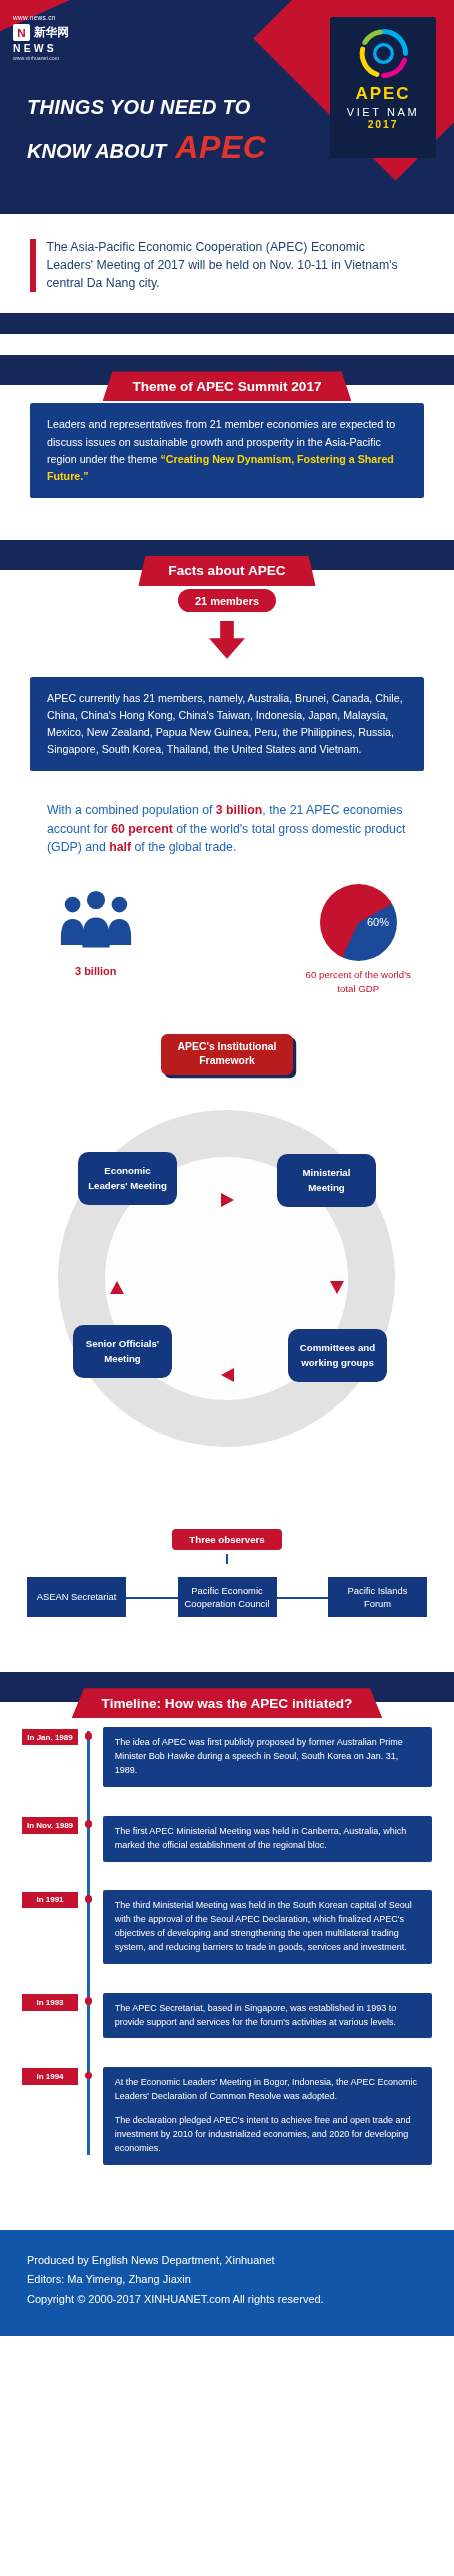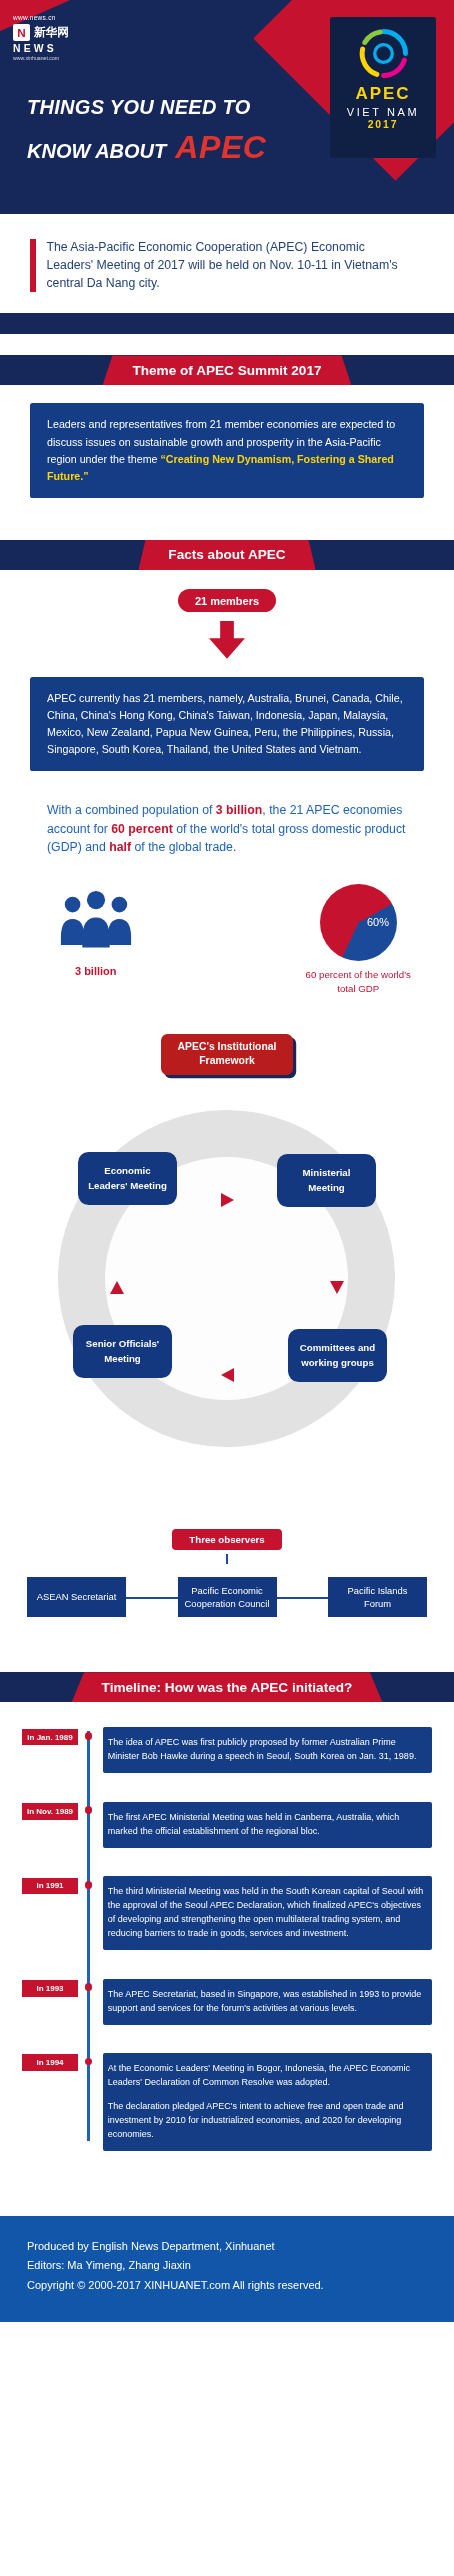--- a/index.html
+++ b/index.html
@@ -32,21 +32,21 @@
 
   
   .intro-text { margin:25px 45px 21px 30px; border-left:6.5px solid #c4122f; padding-left:10.4px; color:#234379; font-size:12.3px; line-height:1.45; }
   .navy-bar { height:21px; background:#16275a; }
 
   
   .banner { position:relative; height:30px; background:#16275a; }
   .banner-theme { margin-top:21px; }
   .banner-facts { margin-top:42px; }
   .banner-timeline { margin-top:43px; }
-  .ribbon { position:absolute; left:50%; top:0; transform:translateX(-50%); height:30px; background:#c4122f; color:#fff; font-weight:bold; font-size:13.6px; display:flex; align-items:center; justify-content:center; padding:0 30px; white-space:nowrap; clip-path:polygon(4% 0, 96% 0, 100% 100%, 0 100%); }
+  .ribbon { position:absolute; left:50%; top:16px; transform:translateX(-50%); height:30px; background:#c4122f; color:#fff; font-weight:bold; font-size:13.6px; display:flex; align-items:center; justify-content:center; padding:0 30px; white-space:nowrap; clip-path:polygon(4% 0, 96% 0, 100% 100%, 0 100%); }
 
   
   .info-box { margin:18px 30px 0; background:#153d86; color:#fff; border-radius:2.6px; padding:13px 17px; font-size:10.7px; line-height:1.6; }
   .info-box .hl { color:#ffd400; font-weight:bold; }
 
   
   .badge-pill { display:block; width:max-content; margin:19.5px auto 0; background:#c4122f; color:#fff; font-weight:bold; font-size:11px; padding:5.2px 17px; border-radius:11.7px; text-align:center; }
   .down-arrow { width:36px; height:38px; margin:9px auto 5.2px; background:#c4122f; clip-path:polygon(31% 0, 69% 0, 69% 46%, 100% 46%, 50% 100%, 0 46%, 31% 46%); }
   .pop { margin:30px 47px 0; color:#1f63b8; font-size:12.3px; line-height:1.5; }
   .pop .r { color:#c4122f; font-weight:bold; }
@@ -86,21 +86,21 @@
   .obs-line { position:absolute; left:45px; right:45px; top:50%; height:1.9px; background:#1b4a9b; }
   .obs-box { position:relative; z-index:1; width:99px; min-height:40px; background:#14387f; color:#fff; font-size:9.4px; line-height:1.4; display:flex; align-items:center; justify-content:center; text-align:center; padding:6.5px 5.2px; }
 
   
   .timeline { position:relative; margin:25px 22px 0; }
   .tl-line { position:absolute; left:65px; top:3.9px; bottom:10.4px; width:2.6px; background:#1f63b8; }
   .tl-item { position:relative; display:flex; align-items:flex-start; margin-bottom:28.6px; }
   .tl-item:last-child { margin-bottom:0; }
   .tl-date { flex:0 0 56px; background:#c4122f; color:#fff; font-size:8px; font-weight:bold; text-align:center; padding:3.9px 1.3px; margin-top:1.3px; }
   .tl-dot { flex:0 0 7.8px; height:7.8px; border-radius:50%; background:#c4122f; margin:4.5px 0 0 6.5px; z-index:1; }
-  .tl-box { flex:1; margin-left:10.4px; background:#153d86; color:#fff; font-size:9px; line-height:1.55; padding:9px 5px; border-radius:1.9px; }
+  .tl-box { flex:1; margin-left:10.4px; background:#153d86; color:#fff; font-size:9px; line-height:1.55; padding:9px 12px; border-radius:1.9px; }
   .tl-box p { margin:0; }
   .tl-box p + p { margin-top:10.4px; }
 
   
   .footer { margin-top:65px; background:#1156a8; color:#fff; padding:23.4px 27px 31px; font-size:11px; }
   .footer div { margin-bottom:7.8px; }
   .footer div:last-child { margin-bottom:0; }
 </style>
 </head>
 <body>

